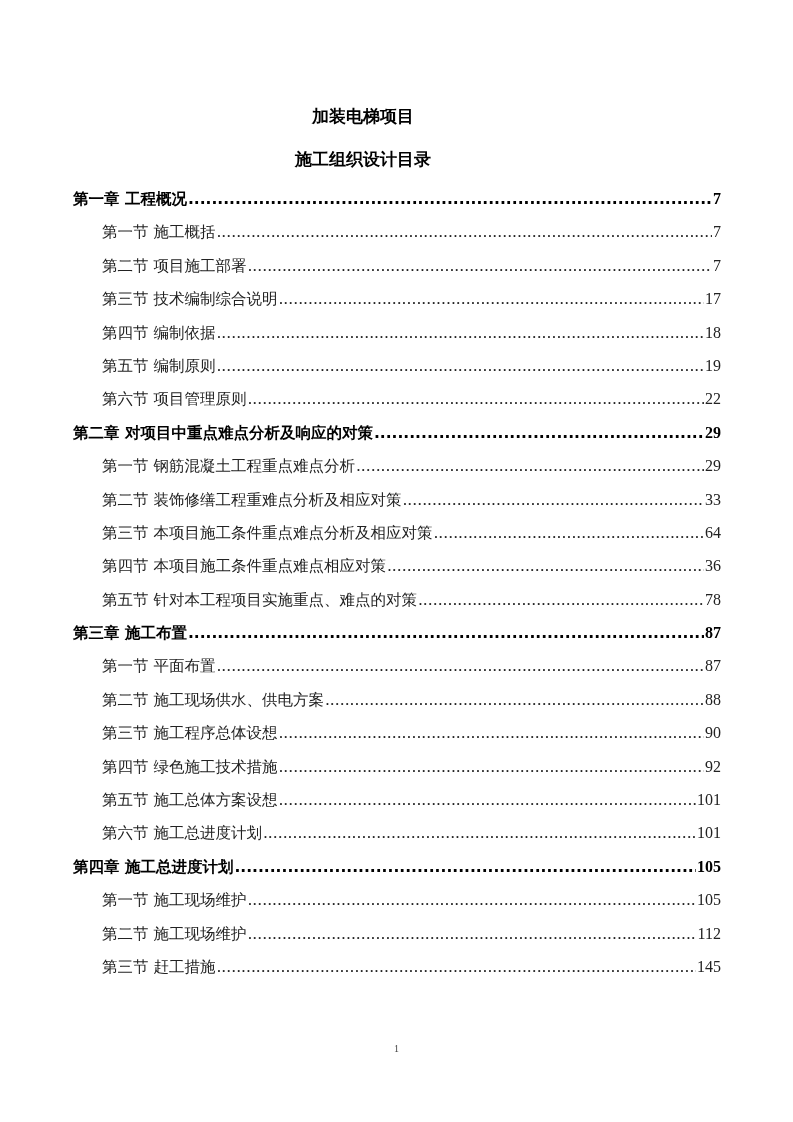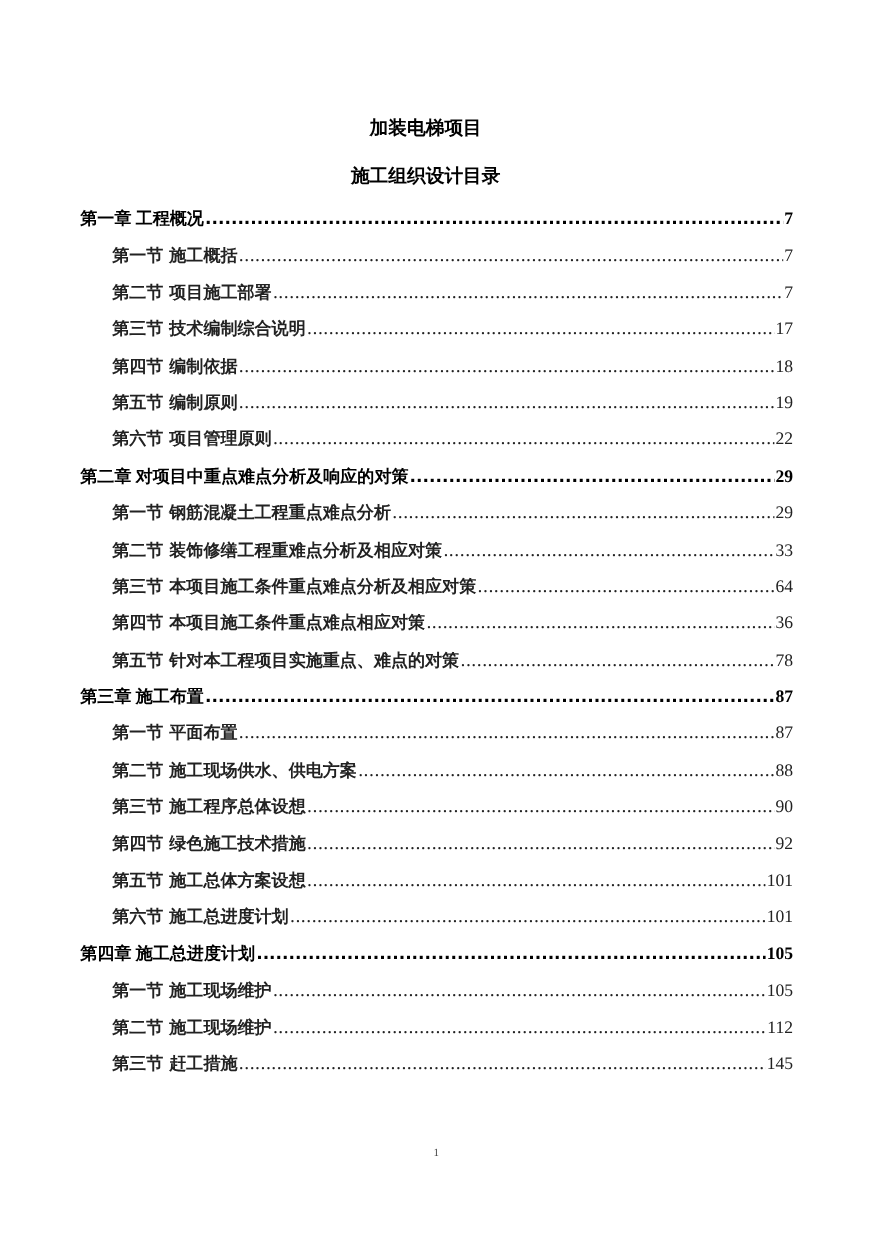--- a/index.html
+++ b/index.html
@@ -1,31 +1,31 @@
 <!DOCTYPE html>
 <html><head>
   <meta charset="utf-8">
   <style>
     html, body { margin: 0; padding: 0; background: #ffffff; }
     body { width: 793px; height: 1122px; position: relative; overflow: hidden;
            font-family: "DejaVu Serif", "Liberation Serif", serif; color: #000; }
     .title { position: absolute; left: 0; width: 726px; text-align: center;
-             font-weight: bold; font-size: 17px; font-family: "DejaVu Sans", sans-serif; padding-left: 24px; }
+             font-weight: bold; font-size: 17px; font-family: "DejaVu Sans", sans-serif; }
     .title1 { top: 105px; }
     .title2 { top: 148px; }
     .toc { position: absolute; left: 73px; width: 648px; top: 187px; }
     .row { display: flex; align-items: baseline; height: 33.4px; line-height: 24px; white-space: nowrap; }
-    .row .label { flex: 0 0 auto; font-family: Liberation Serif, serif; }
+    .row .label { flex: 0 0 auto; }
     .row .dots { flex: 1 1 auto; overflow: hidden; margin: 0 1px; letter-spacing: 0; }
     .row .dots::after { content: "................................................................................................................................................................................................................................................"; }
     .row .page { flex: 0 0 auto; font-family: "Liberation Serif", serif; }
     .chapter { font-weight: bold; font-size: 15.5px; font-family: "DejaVu Sans", sans-serif; }
     .chapter .page { font-weight: bold; font-size: 16px; }
     .section { padding-left: 29px; font-size: 15.5px; color: #222; }
-    .section .label { font-family: "DejaVu Sans", sans-serif; font-weight: bold; }
+    .section .label { font-family: "DejaVu Sans", sans-serif; font-weight: normal; }
     .section .page { font-size: 16px; }
     .footer { position: absolute; top: 1043px; left: 0; width: 793px; text-align: center;
               font-size: 10px; color: #444; font-family: "Liberation Serif", serif; }
   </style>
 </head>
 <body>
 
 <div class="title title1">加装电梯项目</div>
 <div class="title title2">施工组织设计目录</div>
 

